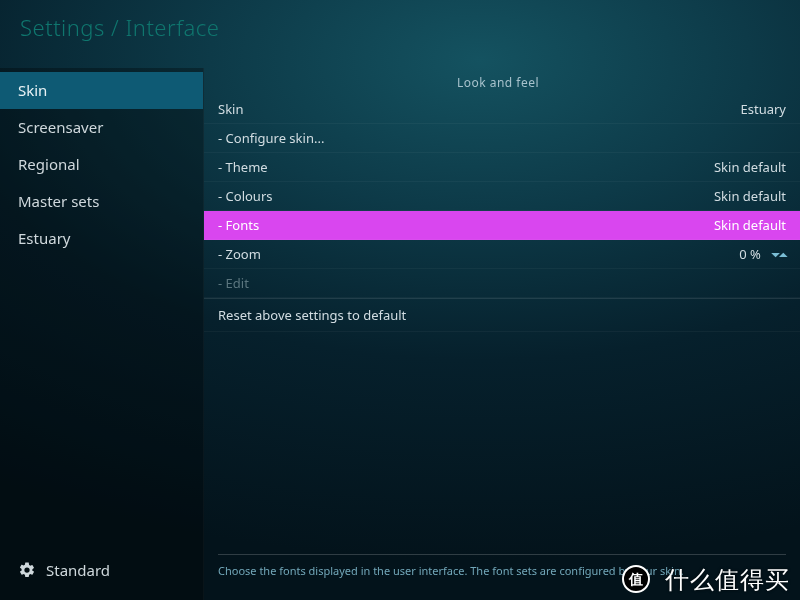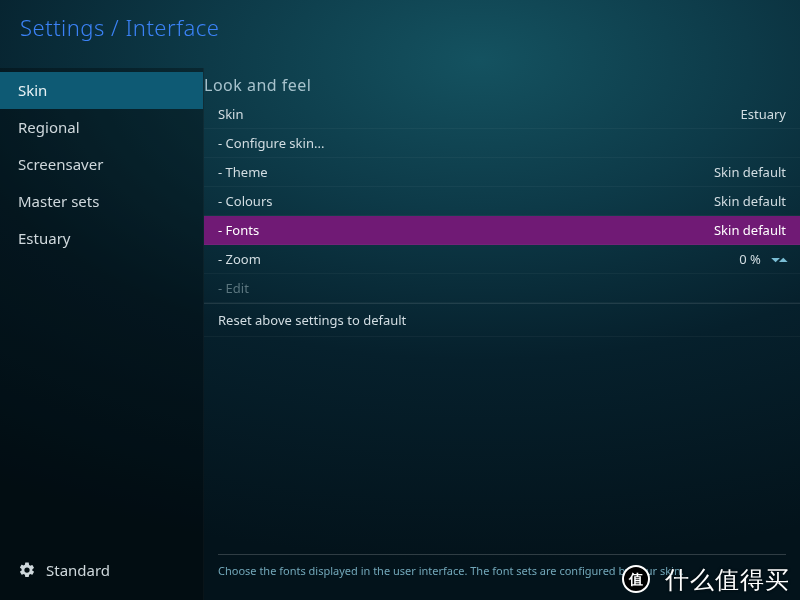--- a/index.html
+++ b/index.html
@@ -14,21 +14,21 @@
   .header {
     display: flex;
     justify-content: space-between;
     align-items: flex-start;
     padding: 12px 20px 20px 20px;
     height: 68px;
   }
   .breadcrumb {
     font-size: 22px;
     font-weight: 300;
-    color: #3b82f6;
+    color: #0f766e;
     letter-spacing: 0.5px;
   }
   .clock {
     font-size: 26px;
     font-weight: 300;
     color: #eef3f5;
     letter-spacing: 1px;
   }
   
   .main {
@@ -69,21 +69,22 @@
   }
   .gear-icon svg { display: block; }
   
   .panel {
     flex: 1;
     display: flex;
     flex-direction: column;
     position: relative;
   }
   .section-label {
-    font-size: 16px;
+    text-align: center;
+    font-size: 12px;
     color: #a7c2cc;
     letter-spacing: 0.5px;
     padding: 6px 8px 4px 0;
   }
   .rows { }
   .row {
     display: flex;
     justify-content: space-between;
     align-items: center;
     height: 29px;
@@ -92,21 +93,21 @@
     font-size: 13px;
     color: #d2dde2;
     cursor: pointer;
   }
   .row.heavy-divider {
     border-top: 1px solid rgba(255,255,255,0.10);
   }
   .row .label { white-space: nowrap; }
   .row .value { color: #d2dde2; font-size: 13px; display: flex; align-items: center; gap: 10px; }
   .row.highlight {
-    background: #701a75;
+    background: #d946ef;
     color: #ffffff;
   }
   .row.highlight .value { color: #ffffff; }
   .row.disabled { color: #5a757e; cursor: default; }
   .spinner { color: #7abdd4; font-size: 12px; letter-spacing: -2px; }
   
   .toggle {
     width: 24px; height: 12px; border: 1.5px solid #b9cdd4; border-radius: 8px;
     position: relative;
   }
@@ -146,22 +147,22 @@
 <body>
 
 <div class="header">
   <div class="breadcrumb">Settings / Interface</div>
 </div>
 
 <div class="main">
   <div class="sidebar">
     <div class="sidebar-top">
       <div class="sidebar-item selected">Skin</div>
+      <div class="sidebar-item">Screensaver</div>
       <div class="sidebar-item">Regional</div>
-      <div class="sidebar-item">Screensaver</div>
       <div class="sidebar-item">Master sets</div>
       <div class="sidebar-item">Estuary</div>
     </div>
     <div class="sidebar-bottom">
       <span class="gear-icon">
         <svg width="18" height="18" viewBox="0 0 24 24" fill="#cfd8dc">
             <path d="M19.14,12.94a7.14,7.14,0,0,0,.05-.94,7.14,7.14,0,0,0-.05-.94l2.03-1.58a.5.5,0,0,0,.12-.64l-1.92-3.32a.5.5,0,0,0-.61-.22l-2.39.96a7.03,7.03,0,0,0-1.62-.94l-.36-2.54A.5.5,0,0,0,13.9,2h-3.8a.5.5,0,0,0-.49.42L9.25,4.96a7.03,7.03,0,0,0-1.62.94l-2.39-.96a.5.5,0,0,0-.61.22L2.71,8.48a.5.5,0,0,0,.12.64l2.03,1.58a7.14,7.14,0,0,0-.05.94,7.14,7.14,0,0,0,.05.94L2.83,14.16a.5.5,0,0,0-.12.64l1.92,3.32a.5.5,0,0,0,.61.22l2.39-.96a7.03,7.03,0,0,0,1.62.94l.36,2.54a.5.5,0,0,0,.49.42h3.8a.5.5,0,0,0,.49-.42l.36-2.54a7.03,7.03,0,0,0,1.62-.94l2.39.96a.5.5,0,0,0,.61-.22l1.92-3.32a.5.5,0,0,0-.12-.64ZM12,15.5A3.5,3.5,0,1,1,15.5,12,3.5,3.5,0,0,1,12,15.5Z"></path>
           </svg>
       </span>
       <span>Standard</span>

